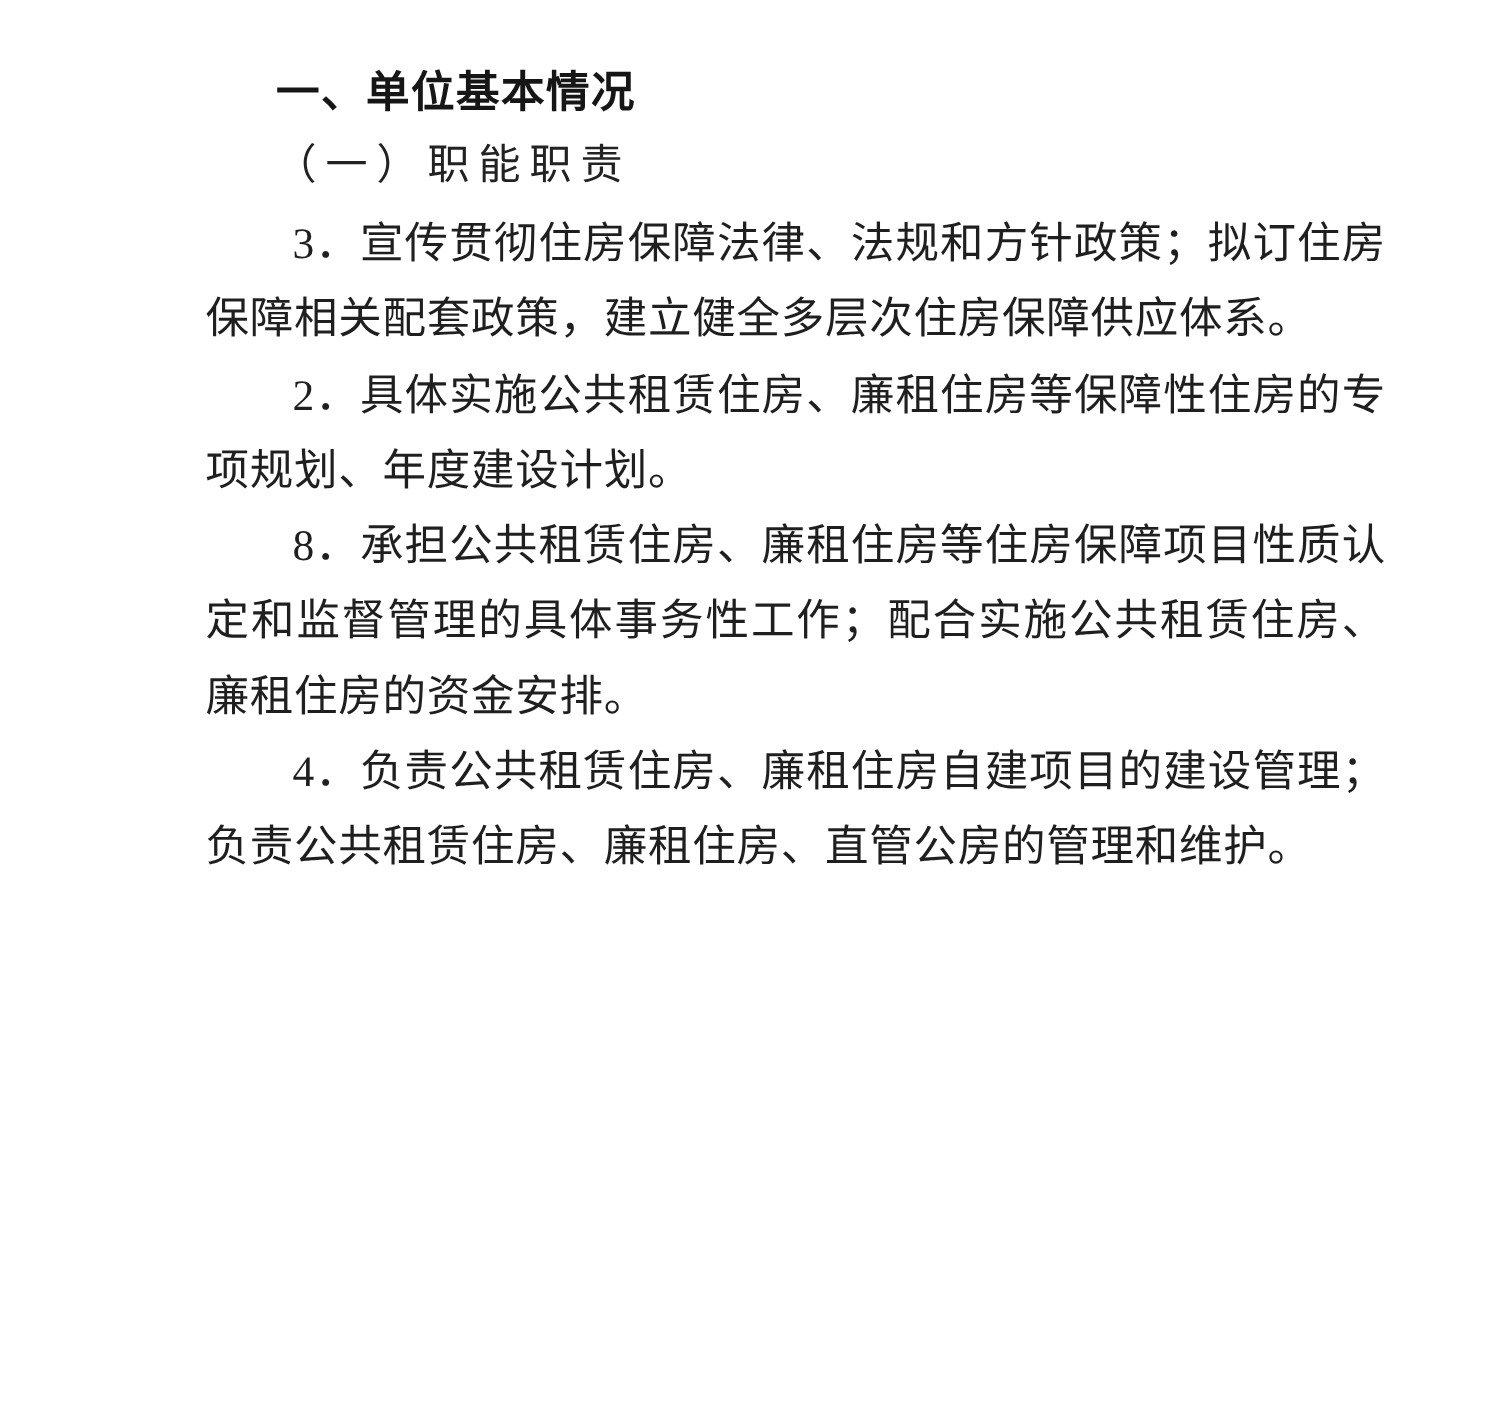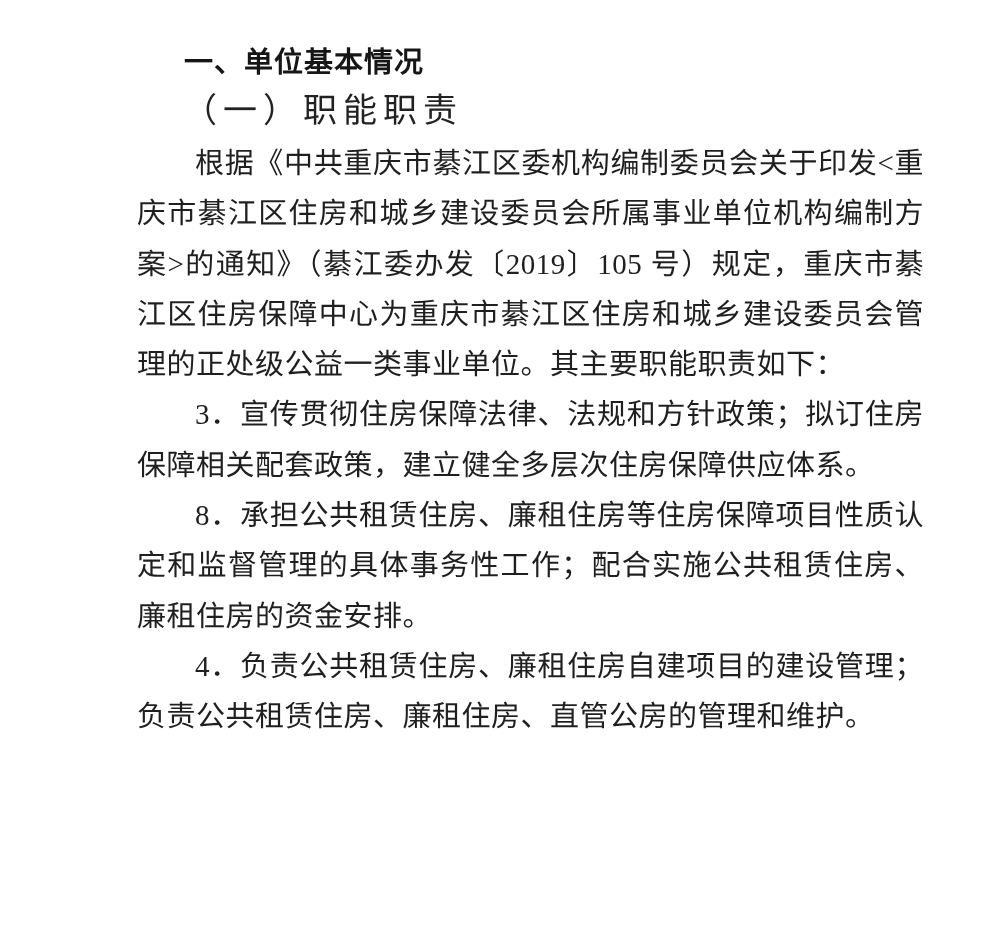--- a/index.html
+++ b/index.html
@@ -29,21 +29,21 @@
     font-weight: 700;
     line-height: 48px;
     letter-spacing: 1px;
     color: #161616;
     white-space: nowrap;
   }
   .doc-subheading {
     margin: 0;
     padding-left: 46px;
     font-family: "Liberation Serif", "DejaVu Serif", serif;
-    font-size: 34px;
+    font-size: 28px;
     font-weight: 400;
     line-height: 50px;
     letter-spacing: 6px;
     color: #222222;
     white-space: nowrap;
   }
   .doc-body {
     margin-top: 2px;
   }
   .doc-body p {
@@ -64,19 +64,19 @@
 </style>
 </head>
 <body>
 
 <div class="page">
   <h1 class="doc-heading">一、单位基本情况</h1>
 
   <h2 class="doc-subheading">（一）职能职责</h2>
 
   <div class="doc-body">
-    <p>根据《中共重庆市綦江区委机构编制委员会关于印发&lt;重庆市綦江区住房和城乡建设委员会所属事业单位机构编制方案&gt;的通知》（綦江委办发〔2019〕105 号）规定，重庆市綦江区住房保障中心为重庆市綦江区住房和城乡建设委员会管理的正处级公益一类事业单位。其主要职能职责如下：</p>
     <p>3．宣传贯彻住房保障法律、法规和方针政策；拟订住房保障相关配套政策，建立健全多层次住房保障供应体系。</p>
+    <p>2．具体实施公共租赁住房、廉租住房等保障性住房的专项规划、年度建设计划。</p>
     <p>8．承担公共租赁住房、廉租住房等住房保障项目性质认定和监督管理的具体事务性工作；配合实施公共租赁住房、廉租住房的资金安排。</p>
     <p>4．负责公共租赁住房、廉租住房自建项目的建设管理；负责公共租赁住房、廉租住房、直管公房的管理和维护。</p>
 
   </div>
 </div>
 
 </body></html>

